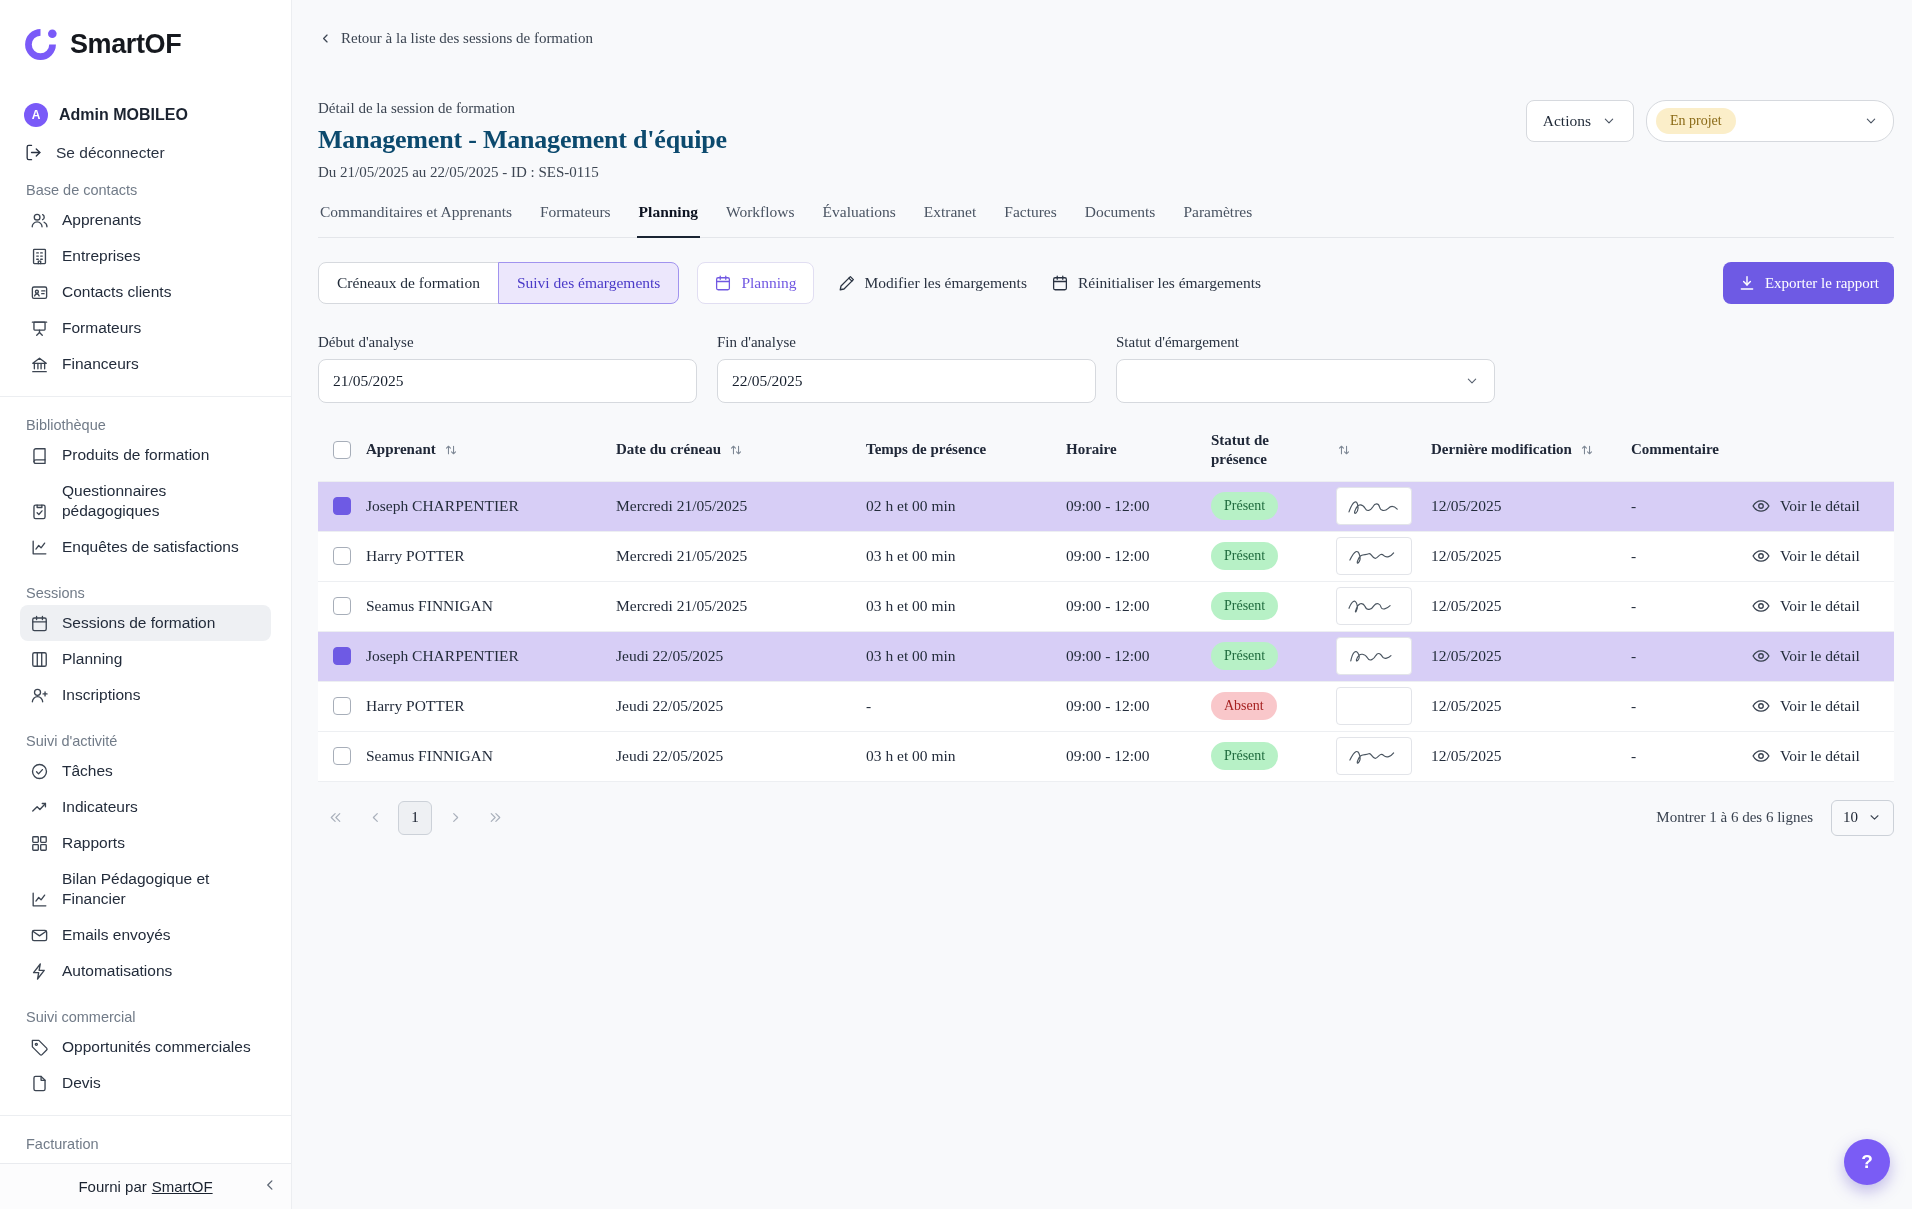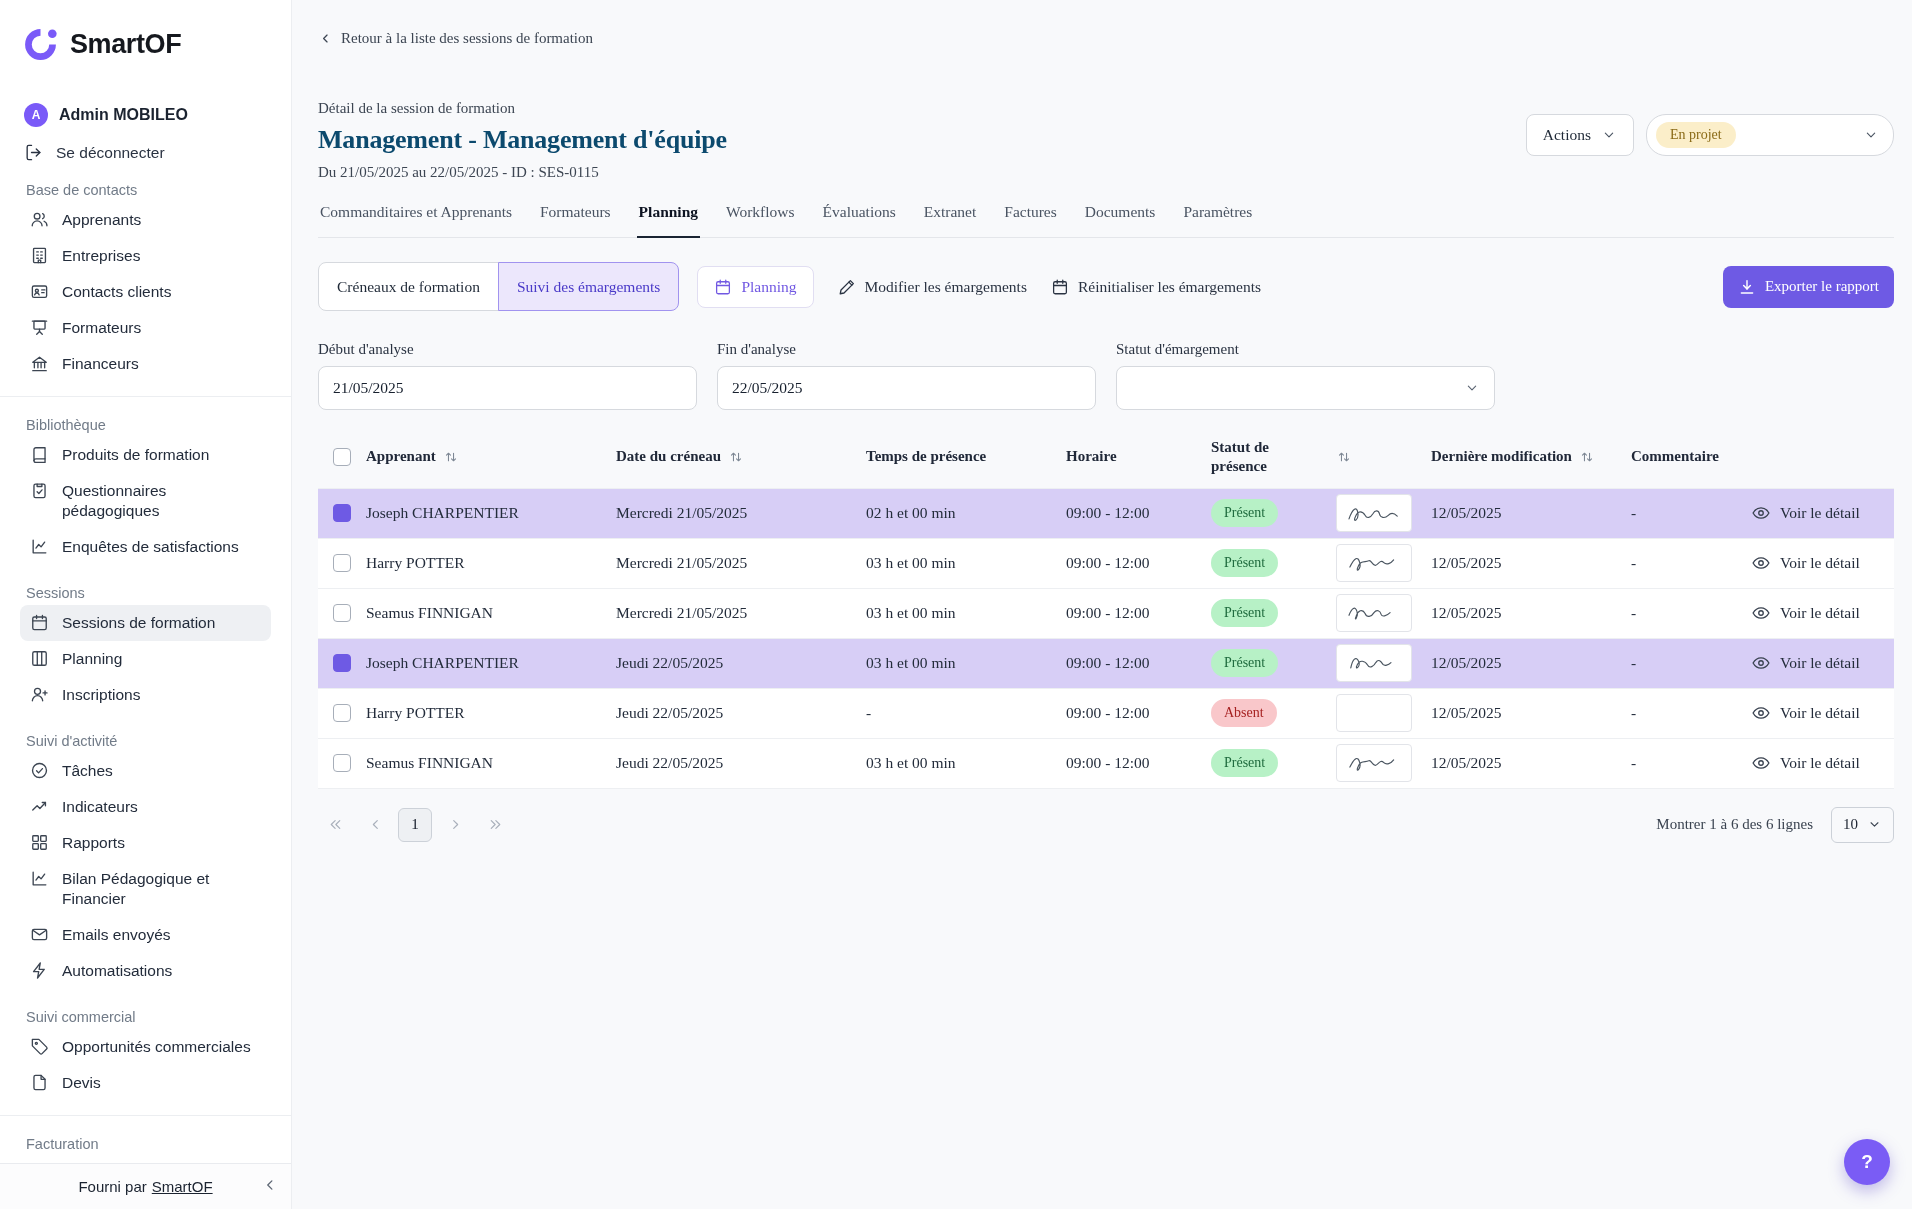--- a/index.html
+++ b/index.html
@@ -22,50 +22,50 @@
   
   .sidebar { width: 292px; flex-shrink: 0; background: #fff; border-right: 1px solid #eceef1; position: relative; padding: 26px 20px 0; overflow: hidden; }
   .logo-row { display: flex; align-items: center; gap: 11px; margin: 0 0 40px 2px; }
   .logo-mark { width: 37px; height: 37px; }
   .logo-text { font-size: 27px; font-weight: 700; color: #15181e; letter-spacing: -0.4px; }
   .user-row { display: flex; align-items: center; gap: 11px; margin: 0 0 16px 4px; }
   .avatar { width: 24px; height: 24px; border-radius: 50%; background: #7A5AF8; color: #fff; font-size: 12px; font-weight: 700; display: flex; align-items: center; justify-content: center; }
   .user-name { font-size: 16px; font-weight: 700; color: #1b2330; }
   .logout-row { display: flex; align-items: center; gap: 13px; margin: 0 0 4px 4px; font-size: 15.5px; color: #2a3342; cursor: pointer; }
   .nav-sec-title { font-size: 14.5px; color: #717b88; margin: 18px 6px 2px; line-height: 20px; }
-  .nav-item { display: flex; align-items: flex-start; gap: 13px; padding: 8px 10px; border-radius: 8px; font-size: 15.5px; color: #232c3b; line-height: 20px; cursor: pointer; }
+  .nav-item { display: flex; align-items: flex-end; gap: 13px; padding: 8px 10px; border-radius: 8px; font-size: 15.5px; color: #232c3b; line-height: 20px; cursor: pointer; }
   .nav-item .ic { color: #3c4552; }
   .nav-item.active { background: #eef0f3; font-weight: 500; }
   .nav-sep { border: none; border-top: 1px solid #eceef1; margin: 14px -20px 2px; }
   .sidebar-footer { position: absolute; left: 0; right: 0; bottom: 0; height: 46px; background: #fcfcfd; border-top: 1px solid #e9ebef; display: flex; align-items: center; justify-content: center; gap: 5px; font-size: 15px; color: #1b2330; z-index: 5; }
   .sidebar-footer a { color: #1b2330; }
   .collapse-btn { position: absolute; right: 12px; top: 12px; color: #5b6472; }
 
   
   .main { flex: 1; min-width: 0; padding: 0 18px 0 26px; position: relative; font-family: Liberation Serif, serif; }
   .back-row { margin-top: 30px; display: inline-flex; align-items: center; gap: 8px; font-size: 15px; color: #3c4552; cursor: pointer; }
   .back-row .ic { width: 15px; height: 15px; stroke-width: 2; }
 
   .header-row { margin-top: 50px; display: flex; justify-content: space-between; align-items: flex-start; }
   .eyebrow { font-size: 15px; color: #3c4552; }
   .page-title { font-size: 26px; font-weight: 700; color: #0c4a6e; margin-top: 8px; letter-spacing: -0.2px; }
   .subtitle { font-size: 15px; color: #3c4552; margin-top: 9px; }
-  .header-actions { display: flex; align-items: center; gap: 12px; margin-top: 14px; }
+  .header-actions { display: flex; align-items: center; gap: 12px; }
   .btn-outline { height: 42px; padding: 0 16px; border: 1px solid #d6d9de; border-radius: 8px; background: #fff; display: flex; align-items: center; gap: 10px; font-size: 15.5px; color: #1f2937; }
   .btn-outline .ic, .status-select .ic { color: #4b5563; }
   .status-select { height: 42px; width: 248px; border: 1px solid #d6d9de; border-radius: 20px; background: #fff; display: flex; align-items: center; justify-content: space-between; padding: 0 14px 0 9px; cursor: pointer; }
   .pill { padding: 5px 14px; border-radius: 999px; font-size: 14px; background: #FBEEC9; color: #8a6a16; }
 
   .tabs { margin-top: 22px; display: flex; gap: 24px; border-bottom: 1px solid #e4e6ea; }
   .tab { padding: 0 2px 15px; font-size: 15.5px; color: #495362; cursor: pointer; white-space: nowrap; }
   .tab.active { color: #0e1422; font-weight: 600; border-bottom: 2px solid #1a2433; margin-bottom: -1px; }
 
   
   .toolbar { margin-top: 24px; display: flex; align-items: center; }
-  .seg { height: 49px; padding: 0 18px; font-size: 15.5px; display: flex; align-items: center; }
+  .seg { height: 42px; padding: 0 18px; font-size: 15.5px; display: flex; align-items: center; }
   .seg.first { background: #fff; border: 1px solid #d6d9de; border-radius: 8px 0 0 8px; color: #1f2937; }
   .seg.active { background: #ECE7FC; border: 1px solid #A193EF; border-radius: 0 8px 8px 0; color: #4A3AC8; margin-left: -1px; position: relative; font-weight: 500; }
   .btn-planning { margin-left: 18px; height: 42px; padding: 0 16px; background: #fff; border: 1px solid #e1def2; border-radius: 8px; display: flex; align-items: center; gap: 9px; font-size: 15.5px; color: #7158E2; font-weight: 500; }
   .tool-link { margin-left: 24px; display: flex; align-items: center; gap: 9px; font-size: 15.5px; color: #2a3342; cursor: pointer; }
   .btn-export { margin-left: auto; height: 42px; padding: 0 15px; background: #6E5AE4; border-radius: 8px; display: flex; align-items: center; gap: 9px; font-size: 15px; color: #fff; font-weight: 500; }
   .btn-export .ic { stroke-width: 1.9; }
 
   
   .filters { margin-top: 30px; display: grid; grid-template-columns: repeat(4, 1fr); gap: 20px; }
   .filter-label { font-size: 15px; color: #2a3342; margin-bottom: 8px; }

